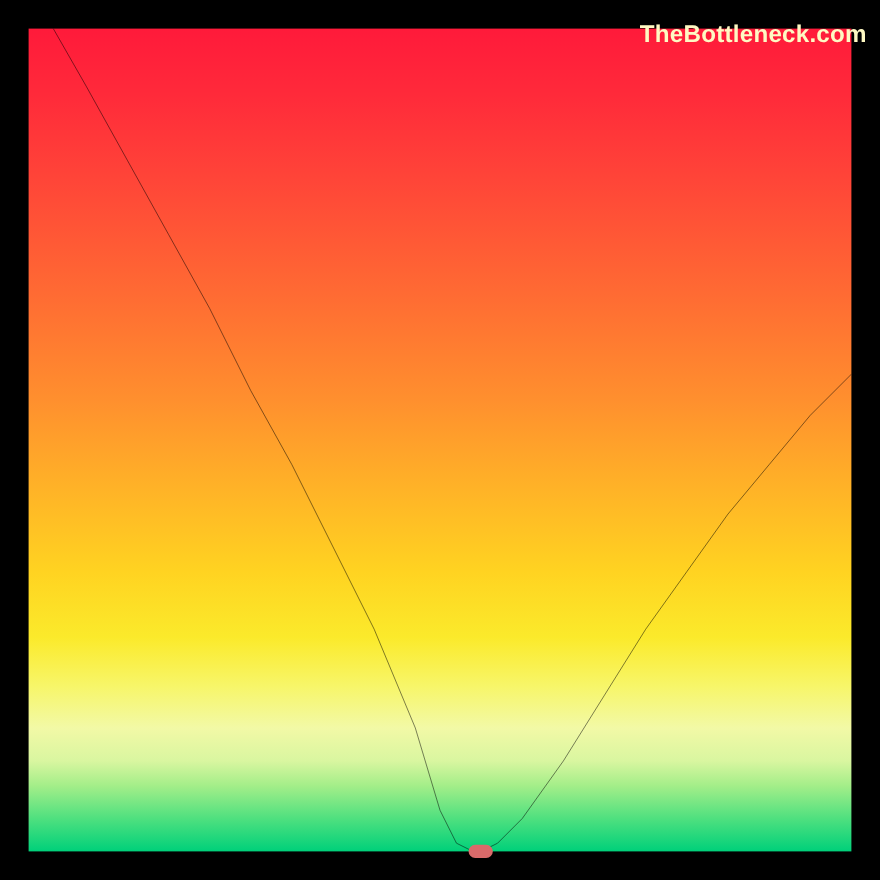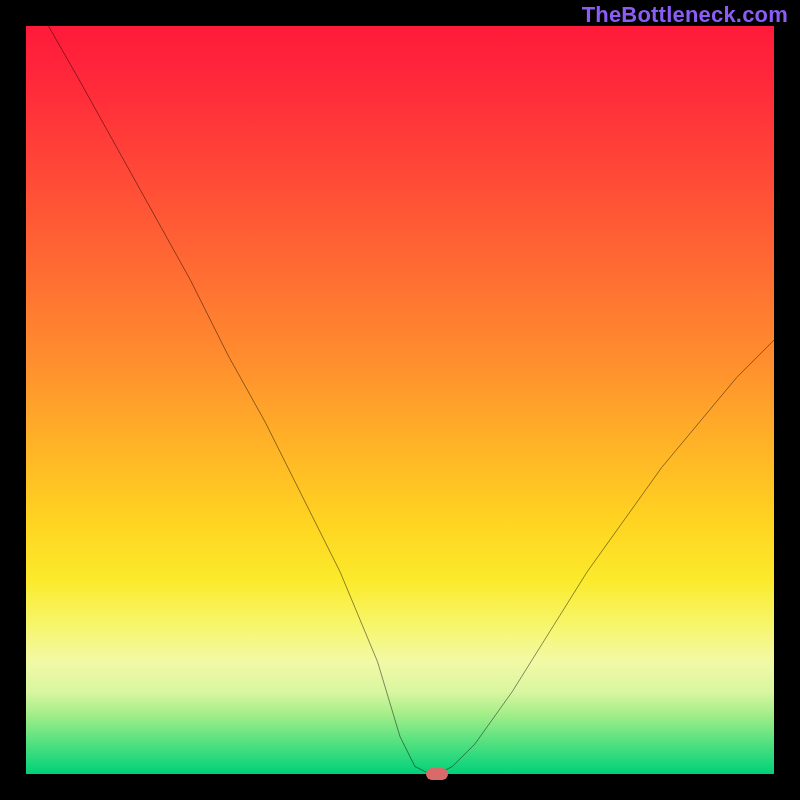--- a/index.html
+++ b/index.html
@@ -12,25 +12,25 @@
     overflow: hidden;
   }
   .frame {
     position: relative;
     width: 800px;
     height: 800px;
     background: #000;
   }
   .watermark {
     position: absolute;
-    top: 2px;
+    top: 18px;
     right: 12px;
     font-size: 22px;
     font-weight: 600;
-    color: #8b5cf6;
+    color: #fef9c3;
     letter-spacing: 0.2px;
     z-index: 10;
   }
   
   .plot {
     position: absolute;
     left: 26px;
     top: 26px;
     width: 748px;
     height: 748px;

